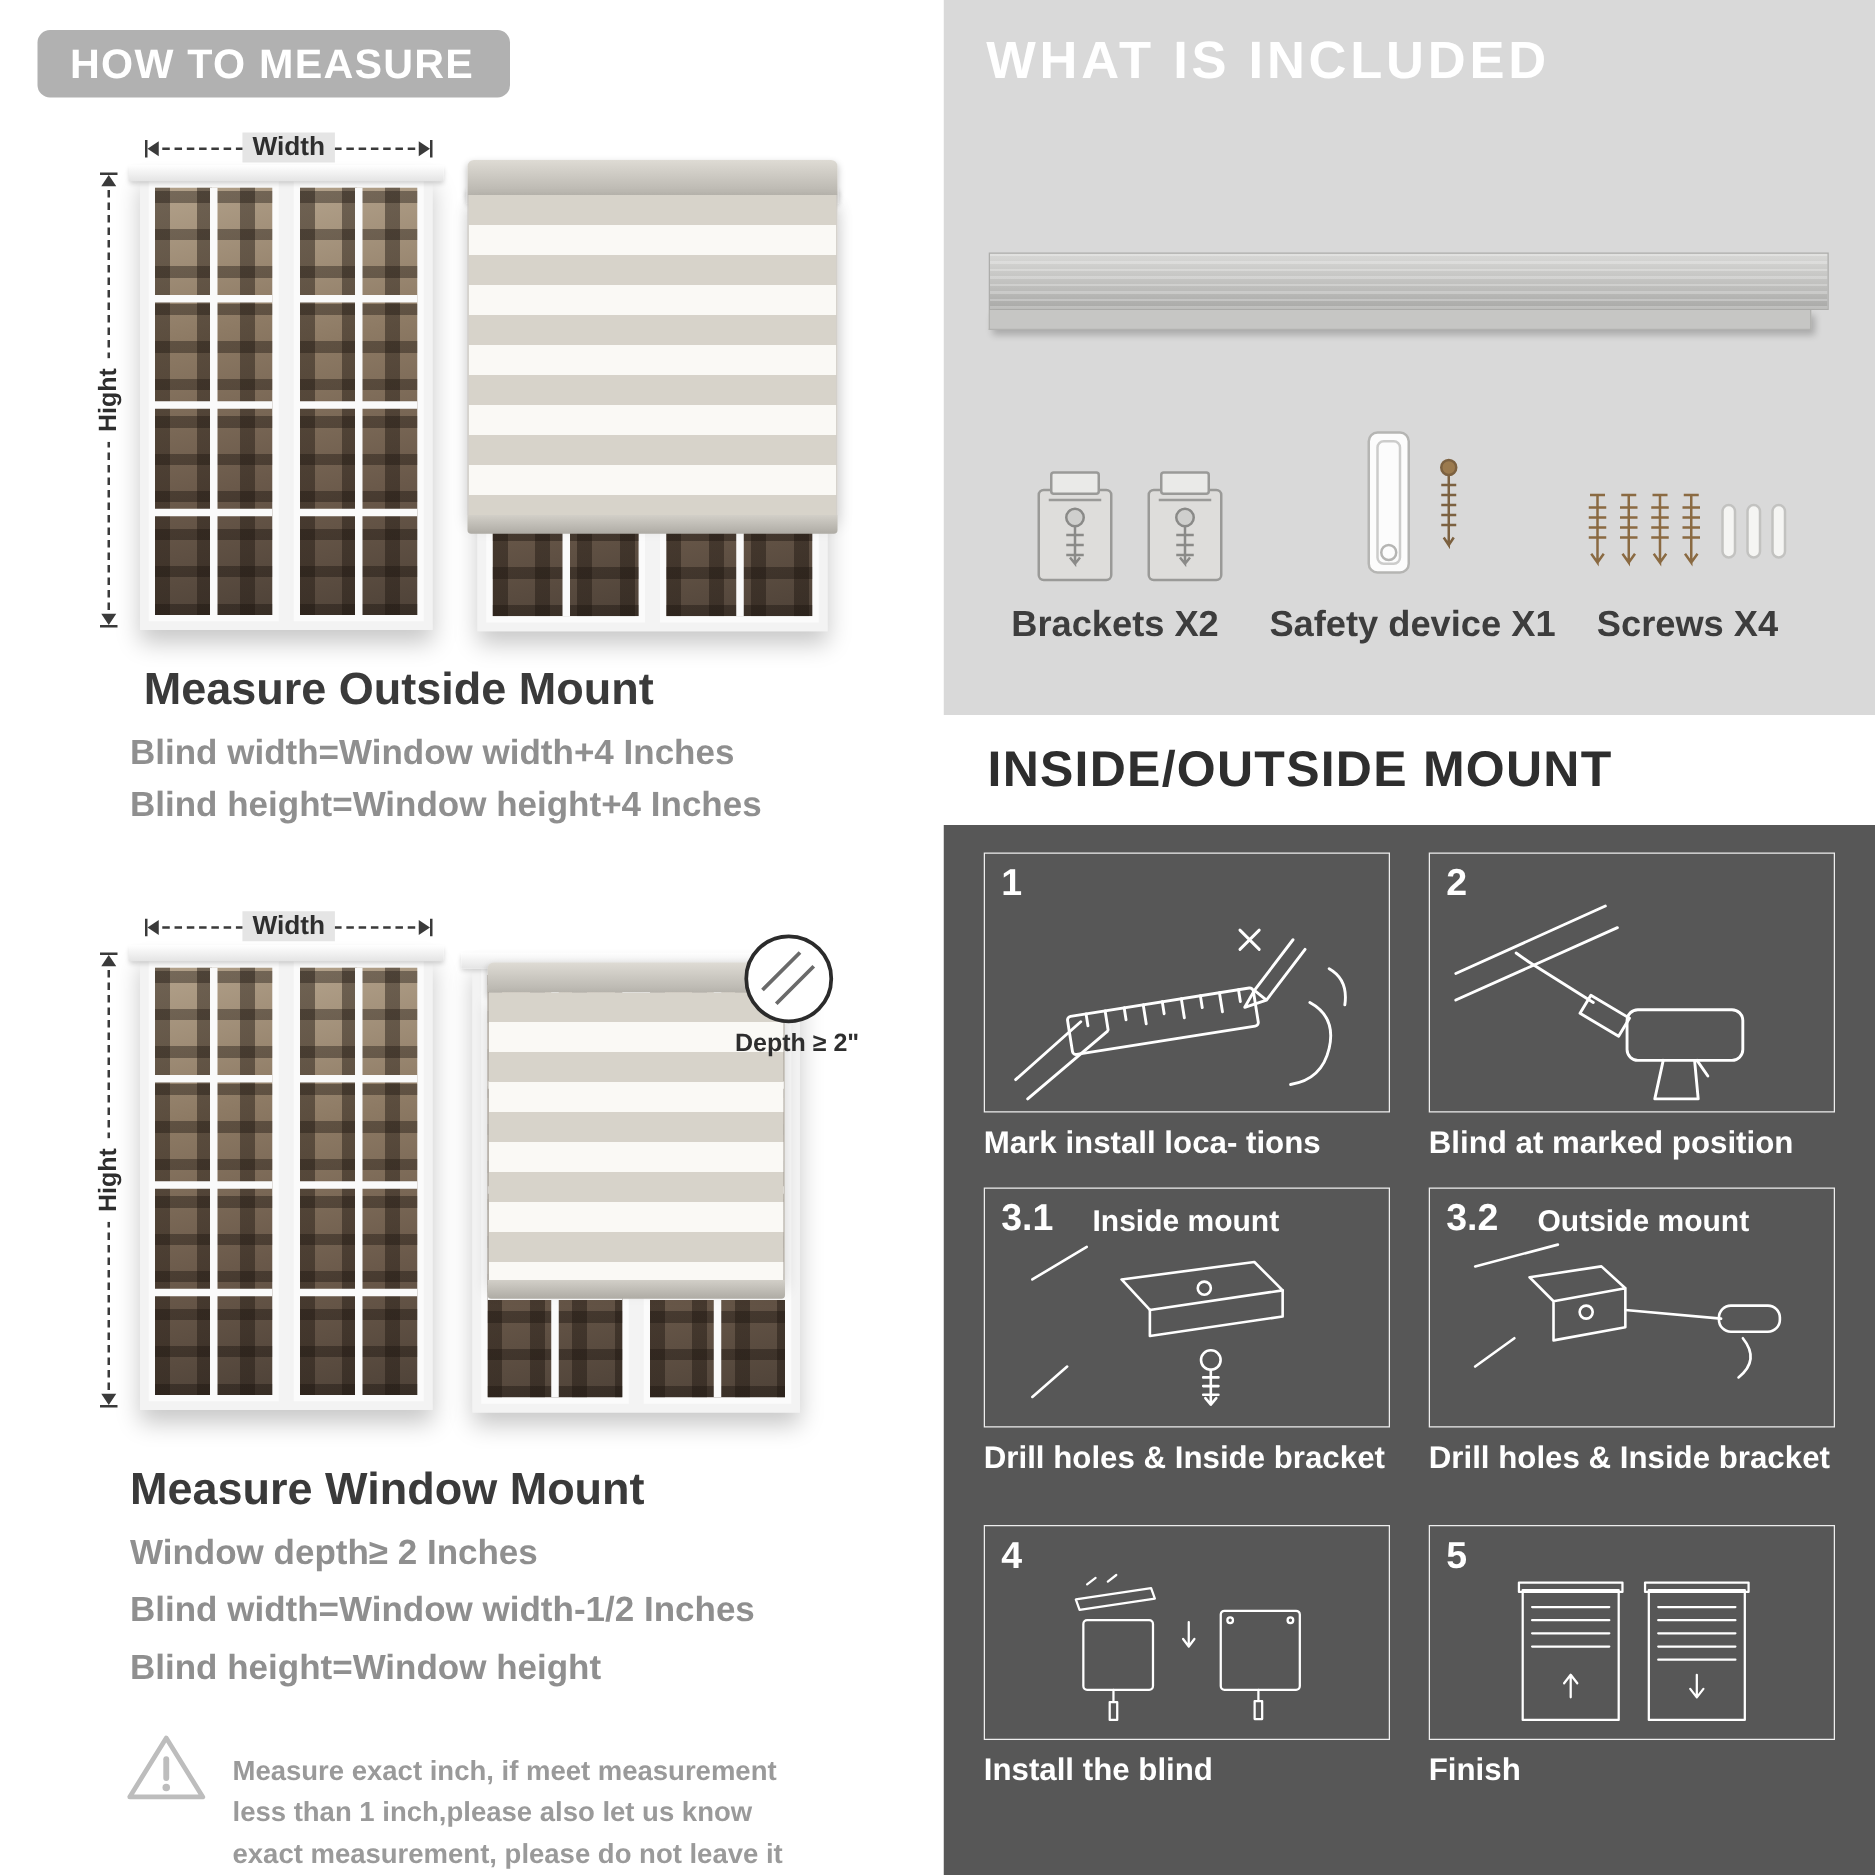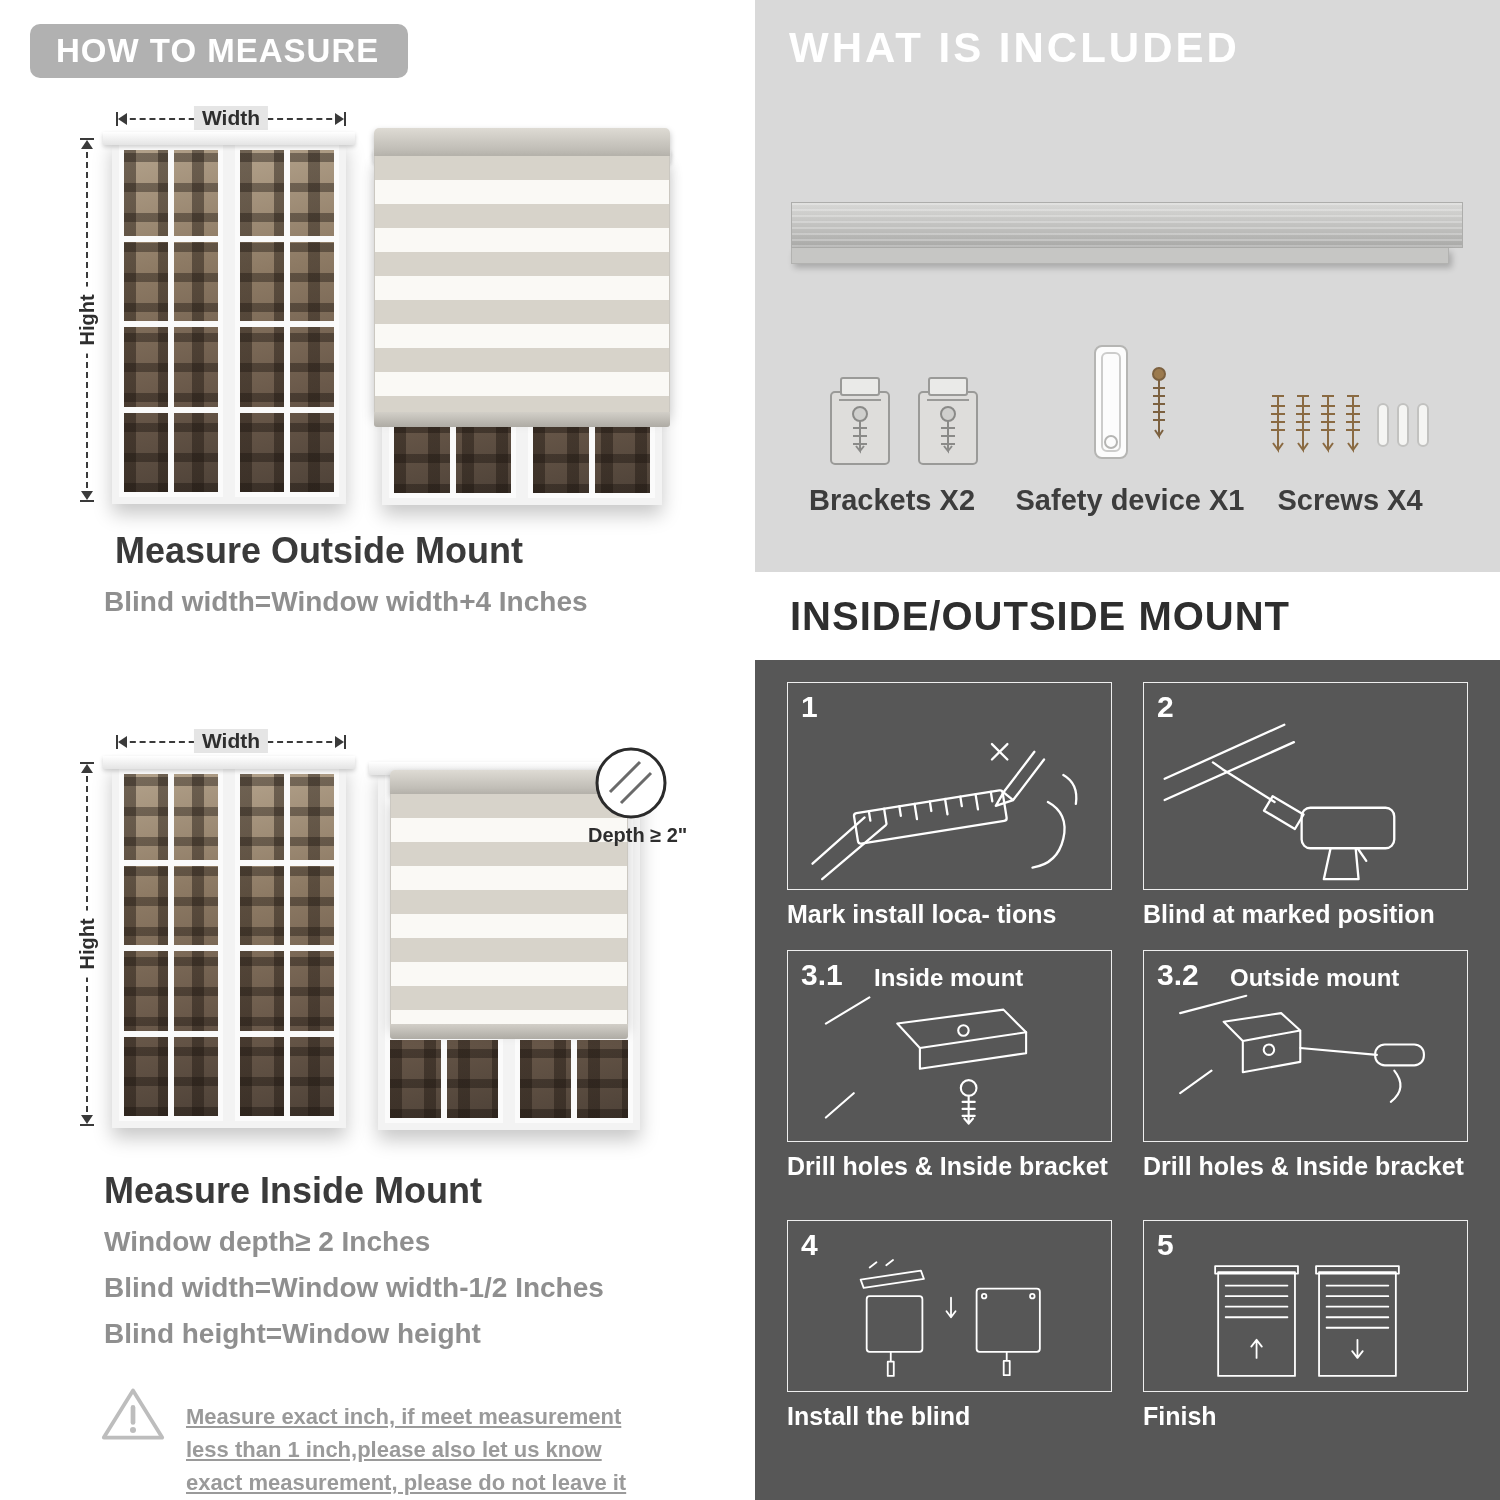--- a/index.html
+++ b/index.html
@@ -76,21 +76,21 @@
     background:#fff; padding:2px 8px; font-size:20px; font-weight:bold; color:#2e2e2e; white-space:nowrap;
   }
 
   
   .depth-circle { position:absolute; width:74px; height:74px; z-index:6; }
   .depth-label { position:absolute; font-size:20px; font-weight:bold; color:#2e2e2e; z-index:6; white-space:nowrap; }
 
   
   .note-wrap { position:absolute; left:100px; top:1378px; width:560px; display:flex; gap:20px; }
   .warn-svg { width:66px; height:60px; flex:none; margin-top:6px; }
-  .note-text { font-size:22px; font-weight:bold; color:#9a9a9a; line-height:1.5; width:462px;text-decoration:underline; }
+  .note-text { font-size:22px; font-weight:bold; color:#9a9a9a; line-height:1.5; width:462px; }
 
   
   .included-panel { position:absolute; left:755px; top:0; width:745px; height:572px; background:#d9d9d9; }
   .included-title { position:absolute; left:34px; top:24px; margin:0; font-size:42px; font-weight:bold; color:#ffffff; letter-spacing:3px; }
   .product-label { position:absolute; left:0; right:0; top:136px; margin:0; text-align:center; font-size:31px; font-weight:bold; color:#3d3d3d; }
   .rail { position:absolute; left:36px; top:202px; width:672px; }
   .rail-top {
     height:46px;
     background:
       repeating-linear-gradient(180deg, rgba(255,255,255,.25) 0 2px, rgba(0,0,0,0) 2px 6px),
@@ -181,20 +181,21 @@
   <div class="blind" style="left:374px; top:128px; width:296px;">
     <div class="headrail"></div>
     <div class="stripes" style="height:256px;"></div>
     <div class="bottomrail"></div>
   </div>
 
   <h2 class="sec-title" style="left:115px; top:530px;">
     <span>Measure Outside Mount</span>
   </h2>
   <p class="rule" style="left:104px; top:586px;">Blind width=Window width+4 Inches</p>
+  <p class="rule" style="left:104px; top:628px;">Blind height=Window height+4 Inches</p>
 
   <div class="dim-h" style="left:116px; top:733px; width:230px;">
     <span class="lineh"></span>
     <span class="tick l"></span>
       <span class="tick r"></span>
     <span class="dim-label">Width</span>
   </div>
   <div class="dim-v" style="left:78px; top:762px; height:364px;">
     <span class="linev"></span>
     <span class="tick t"></span>
@@ -251,21 +252,21 @@
 
   <div class="depth-circle" style="left:594px; top:746px;">
     <svg viewBox="0 0 74 74" width="74" height="74">
       <circle cx="37" cy="37" r="34" fill="#ffffff" stroke="#2b2b2b" stroke-width="3"></circle>
       <path d="M16 46 L46 16 M27 57 L57 27" stroke="#6a6a6a" stroke-width="3" fill="none"></path>
     </svg>
   </div>
   <div class="depth-label" style="left:588px; top:824px;">Depth ≥ 2"</div>
 
   <h2 class="sec-title" style="left:104px; top:1170px;">
-    <span>Measure Inside Mount</span>
+    <span>Measure Window Mount</span>
   </h2>
   <p class="rule" style="left:104px; top:1226px;">Window depth≥ 2 Inches</p>
   <p class="rule" style="left:104px; top:1272px;">Blind width=Window width-1/2 Inches</p>
   <p class="rule" style="left:104px; top:1318px;">Blind height=Window height</p>
 
   <div class="note-wrap">
     <svg class="warn-svg" viewBox="0 0 70 62">
       <path d="M35 6 L66 56 H4 Z" fill="none" stroke="#bdbdbd" stroke-width="4" stroke-linejoin="round"></path>
       <path d="M35 24 v16" stroke="#bdbdbd" stroke-width="5" stroke-linecap="round"></path>
       <circle cx="35" cy="48" r="3.2" fill="#bdbdbd"></circle>

